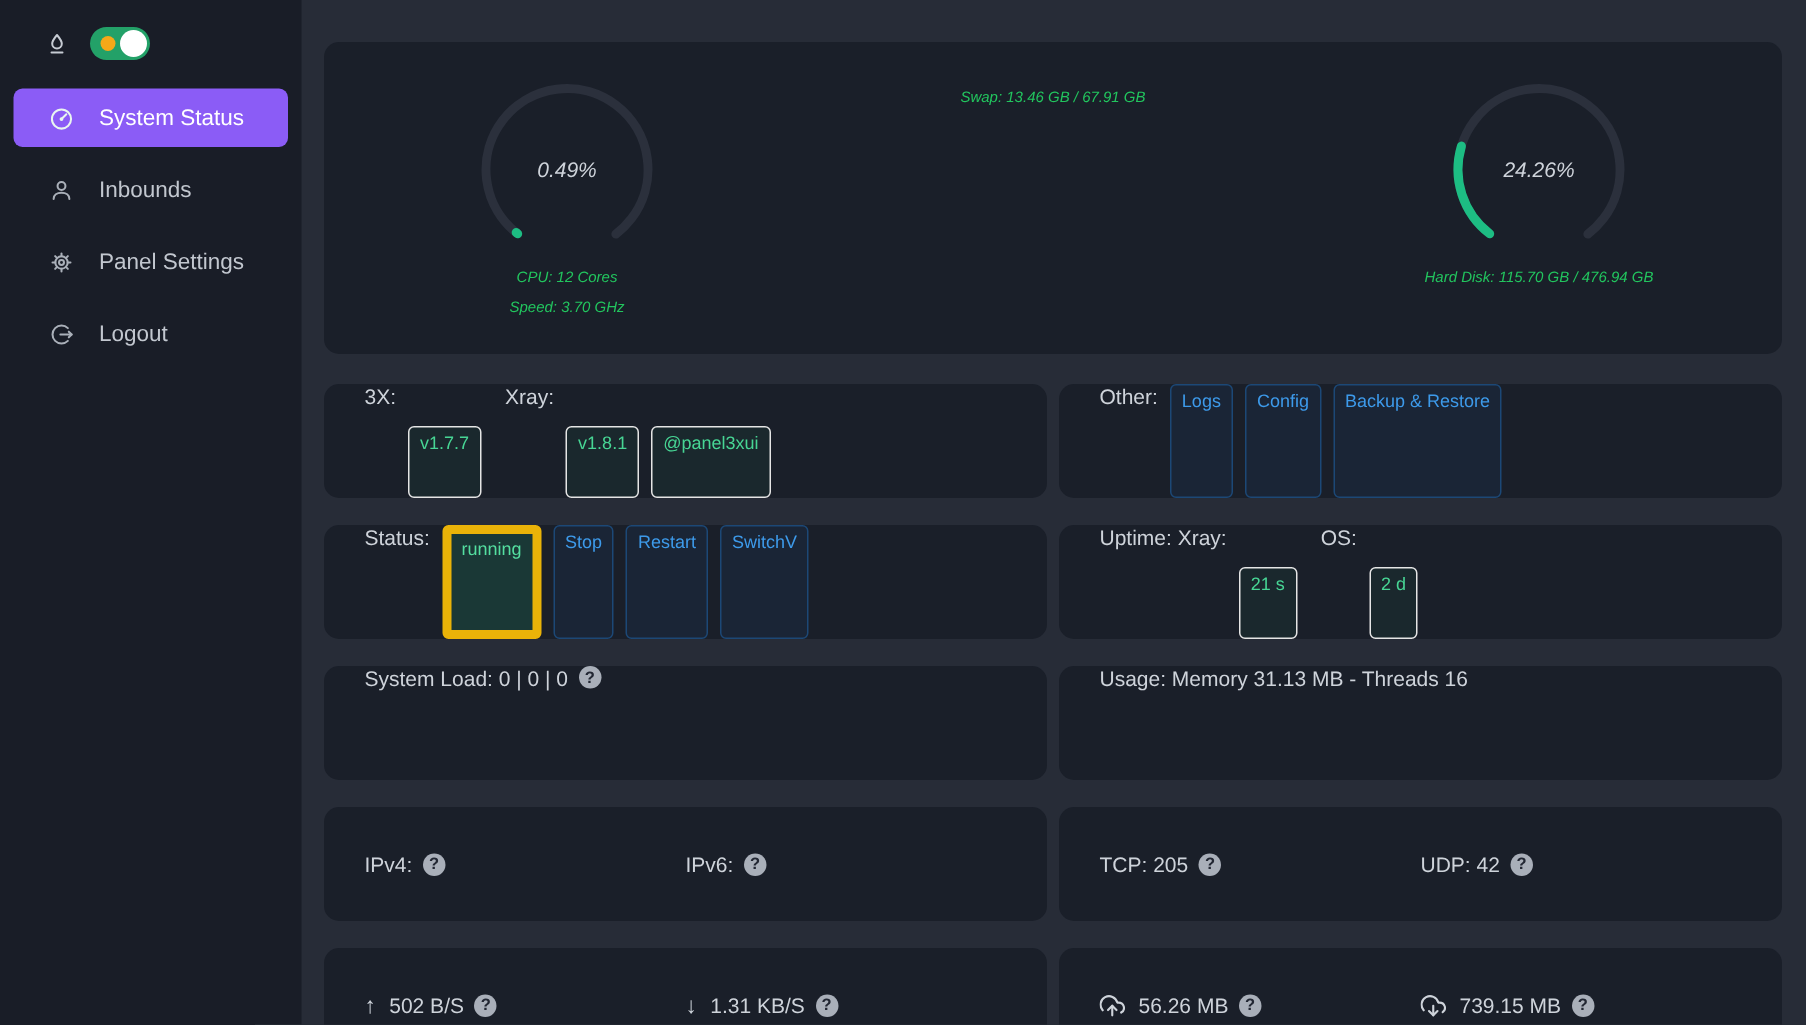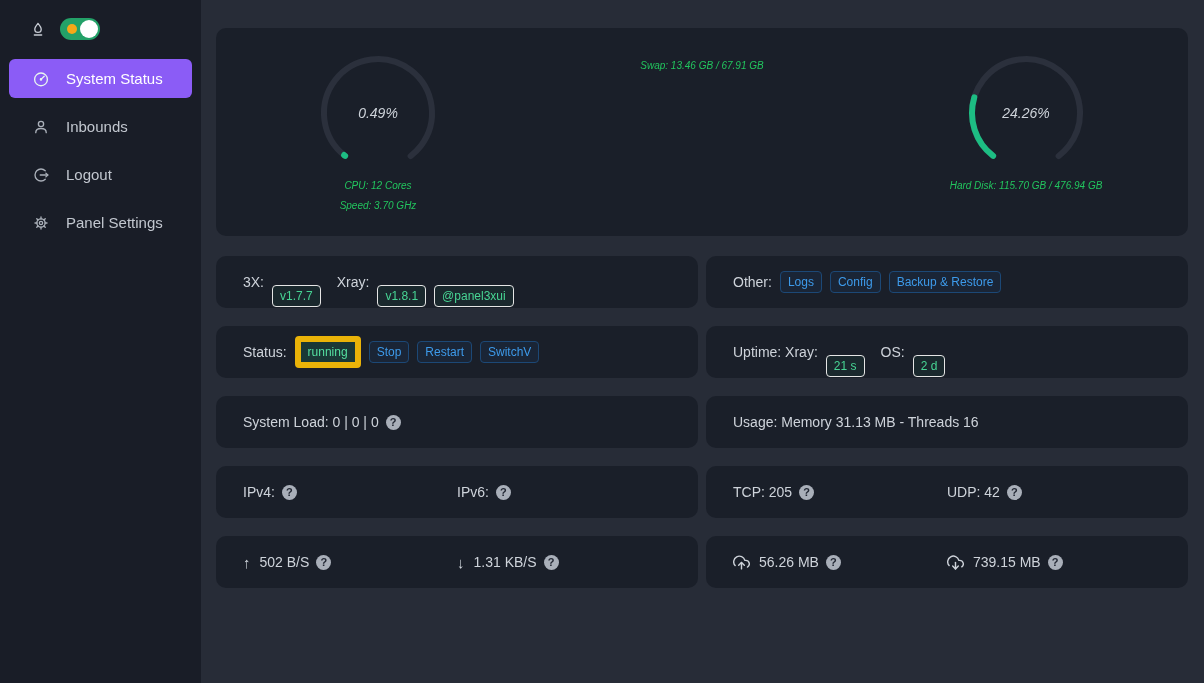--- a/index.html
+++ b/index.html
@@ -28,21 +28,21 @@
   .card { background:#1a1f29; border-radius:10px; }
   .top-card { height:208px; display:flex; padding-top:25px; margin-bottom:20px; }
   .gauge-col { flex:1; display:flex; flex-direction:column; align-items:center;font-style:italic; }
   .gauge-wrap { position:relative; width:120px; height:120px; }
   .gauge-pct { position:absolute; inset:0; display:flex; align-items:center; justify-content:center;
                font-size:14px; color:#ced3da; }
   .gauge-track { stroke:#2b303c; }
   .gauge-fill  { stroke:#1dbd83; }
   .gauge-lines { margin-top:3px; text-align:center; font-size:10px; line-height:20px; color:#22c55e; }
   .row { display:flex; gap:8px; margin-bottom:18px; }
-  .info-card { flex:1; height:52px; display:flex; align-items:center; padding:0 27px; font-size:14px; }
+  .info-card { flex:1; height:76px; display:flex; padding:0 27px; font-size:14px; }
   .half { flex:1; display:flex; align-items:center; }
   .lbl { white-space:pre; }
   .gap-l { margin-left:16px; }
   
   .tag { font-size:12px; line-height:20px; padding:0 7px; border-radius:4px; margin-left:8px; white-space:nowrap; }
   .tag-green { color:#47d594; border:1px solid #e5e5e5; background:rgba(29,186,125,0.06);margin-top:28px; }
   .tag-green-solid { color:#54dfa0; border:6px solid #eab308; background:rgba(29,186,125,0.16); }
   .tag-blue { color:#3d9aea; border:1px solid #1c4876; background:rgba(40,120,220,0.08); cursor:pointer; }
   
   .q { width:15px; height:15px; border-radius:50%; background:#a9afb9; color:#222733;
@@ -84,45 +84,45 @@
       <span class="mi-icon">
         <svg width="18" height="18" viewBox="0 0 24 24" fill="none" stroke="currentColor" stroke-width="1.8" stroke-linecap="round">
           <circle cx="12" cy="8" r="3.5"></circle>
           <path d="M5 19.5 c0-3.5 3-5.5 7-5.5 s7 2 7 5.5"></path>
         </svg>
       </span>
       <span>Inbounds</span>
     </div>
     <div class="menu-item">
       <span class="mi-icon">
-        <svg width="18" height="18" viewBox="0 0 24 24" fill="none" stroke="currentColor" stroke-width="1.8" stroke-linecap="round" stroke-linejoin="round">
-          <path d="M17.66 17.66 A8 8 0 1 1 17.66 6.34"></path>
-          <line x1="11" y1="12" x2="21" y2="12"></line>
-          <path d="M18.5 9.5 L21 12 L18.5 14.5"></path>
-        </svg>
-      </span>
-      <span>Logout</span>
-    </div>
-    <div class="menu-item">
-      <span class="mi-icon">
         <svg width="18" height="18" viewBox="0 0 24 24" fill="none" stroke="currentColor" stroke-width="1.8" stroke-linecap="round">
           <circle cx="12" cy="12" r="5.5"></circle>
           <circle cx="12" cy="12" r="2.2"></circle>
           <line x1="17.5" y1="12" x2="20" y2="12"></line>
           <line x1="15.89" y1="15.89" x2="17.66" y2="17.66"></line>
           <line x1="12" y1="17.5" x2="12" y2="20"></line>
           <line x1="8.11" y1="15.89" x2="6.34" y2="17.66"></line>
           <line x1="6.5" y1="12" x2="4" y2="12"></line>
           <line x1="8.11" y1="8.11" x2="6.34" y2="6.34"></line>
           <line x1="12" y1="6.5" x2="12" y2="4"></line>
           <line x1="15.89" y1="8.11" x2="17.66" y2="6.34"></line>
         </svg>
       </span>
       <span>Panel Settings</span>
     </div>
+    <div class="menu-item">
+      <span class="mi-icon">
+        <svg width="18" height="18" viewBox="0 0 24 24" fill="none" stroke="currentColor" stroke-width="1.8" stroke-linecap="round" stroke-linejoin="round">
+          <path d="M17.66 17.66 A8 8 0 1 1 17.66 6.34"></path>
+          <line x1="11" y1="12" x2="21" y2="12"></line>
+          <path d="M18.5 9.5 L21 12 L18.5 14.5"></path>
+        </svg>
+      </span>
+      <span>Logout</span>
+    </div>
   </nav>
 </aside>
 
 <main class="main">
 
   <section class="card top-card">
 
     <div class="gauge-col">
       <div class="gauge-wrap">
         <svg viewBox="0 0 120 120" width="120" height="120" fill="none" stroke-linecap="round">

